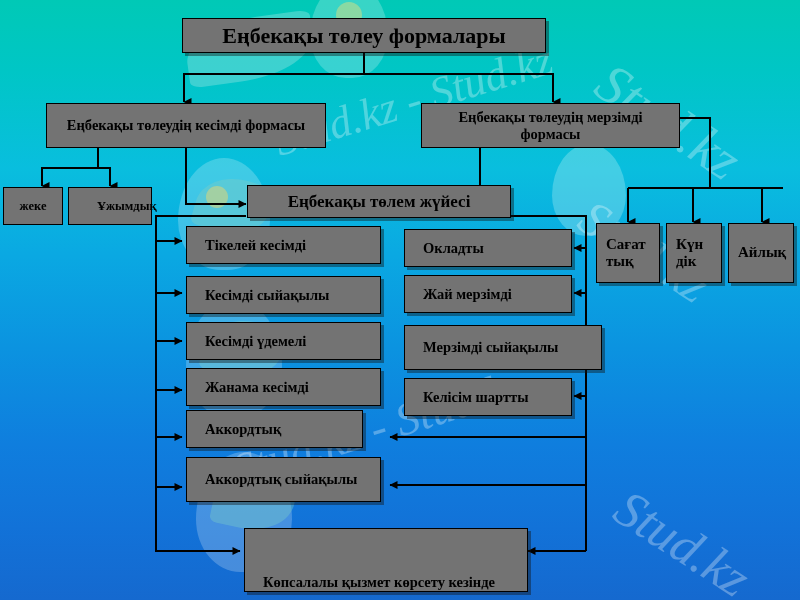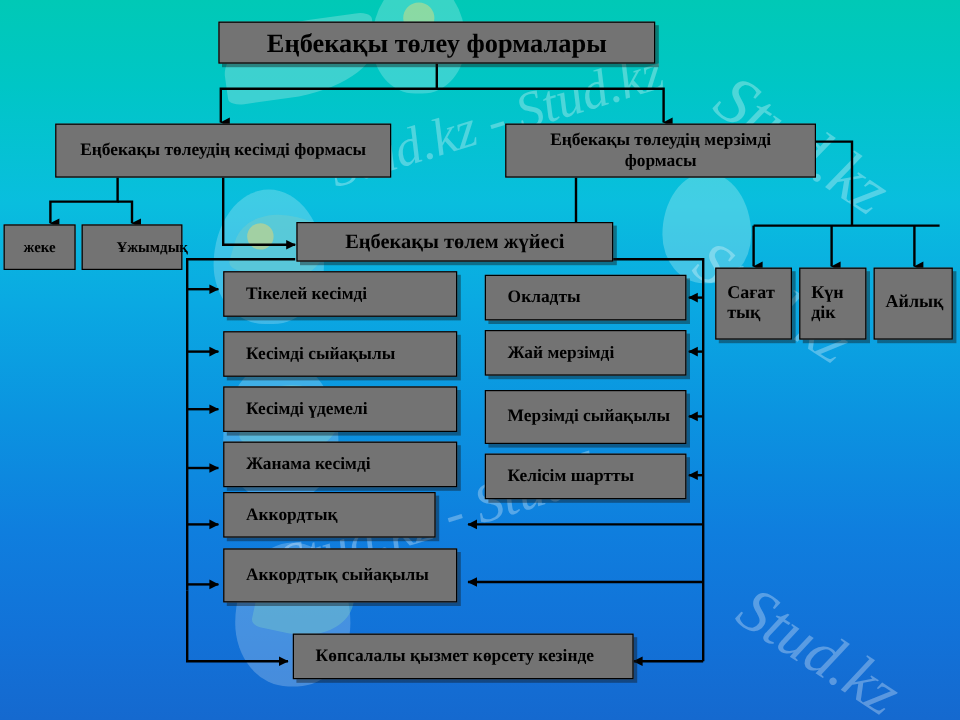--- a/index.html
+++ b/index.html
@@ -195,35 +195,35 @@
 </div>
 
 <div class="box left-t leaf shadowed" style="left:404px; top:229px; width:168px; height:38px;">
   <span class="txt">Окладты</span>
 </div>
 
 <div class="box left-t leaf shadowed" style="left:404px; top:275px; width:168px; height:38px;">
   <span class="txt">Жай мерзімді</span>
 </div>
 
-<div class="box left-t leaf shadowed" style="left:404px; top:325px; width:168px; height:45px;">
+<div class="box left-t leaf shadowed" style="left:404px; top:325px; width:198px; height:45px;">
   <span class="txt">Мерзімді сыйақылы</span>
 </div>
 
 <div class="box left-t leaf shadowed" style="left:404px; top:378px; width:168px; height:38px;">
   <span class="txt">Келісім шартты</span>
 </div>
 
 <div class="box rightcol shadowed" style="left:596px; top:223px; width:64px; height:60px;">
   <span class="txt">Сағат тық</span>
 </div>
 
 <div class="box rightcol shadowed" style="left:666px; top:223px; width:56px; height:60px;">
   <span class="txt">Күн дік</span>
 </div>
 
 <div class="box rightcol shadowed" style="left:728px; top:223px; width:66px; height:60px;justify-content:center;">
   <span class="txt">Айлық</span>
 </div>
 
-<div class="box left-t leaf shadowed" style="left:244px; top:528px; width:284px; height:38px;">
+<div class="box left-t leaf shadowed" style="left:244px; top:528px; width:284px; height:64px;align-items:flex-end;">
   <span class="txt">Көпсалалы қызмет көрсету кезінде</span>
 </div>
 
 </body></html>

